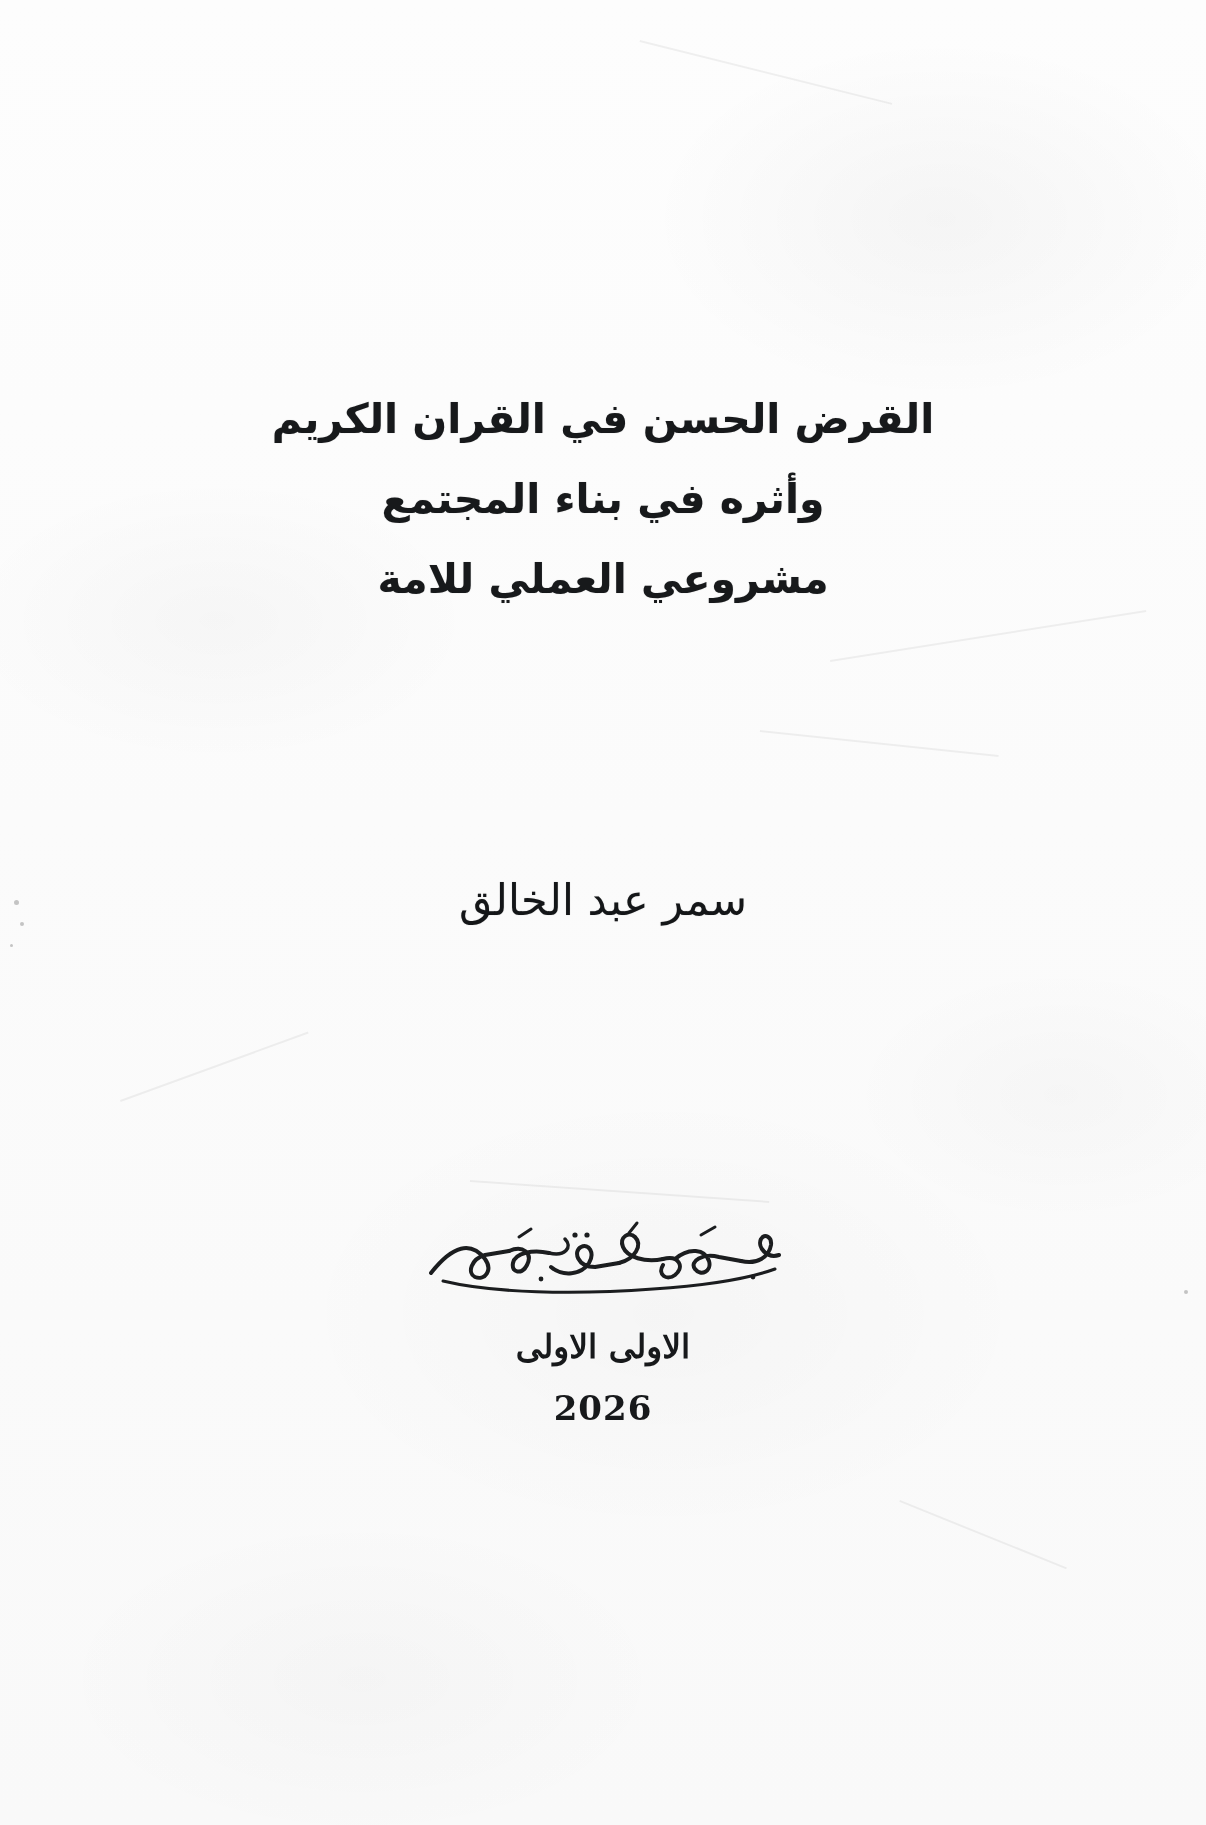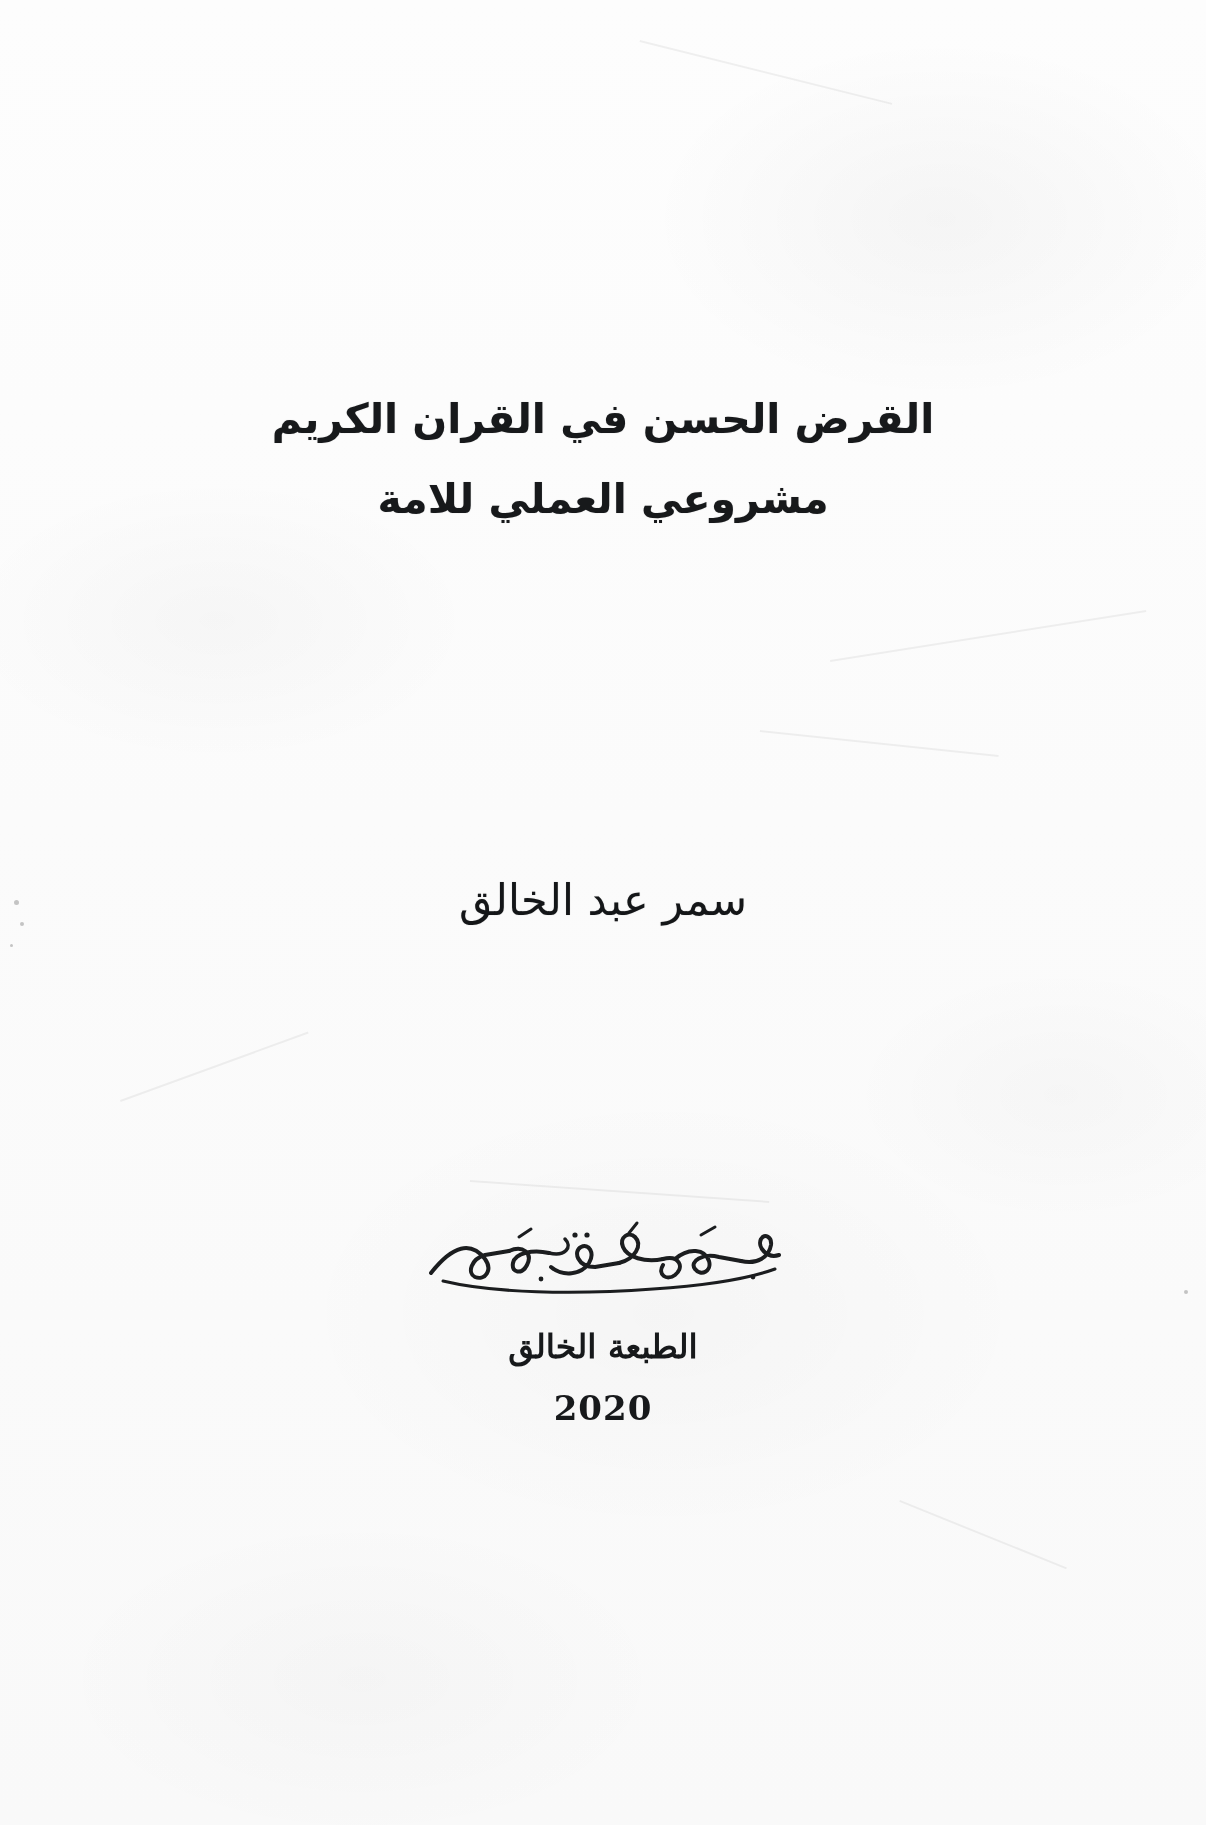--- a/index.html
+++ b/index.html
@@ -137,20 +137,21 @@
   <div class="speck" style="left:14px; top:900px; width:5px; height:5px;"></div>
   <div class="speck" style="left:20px; top:922px; width:4px; height:4px;"></div>
   <div class="speck" style="left:10px; top:944px; width:3px; height:3px;"></div>
   <div class="speck" style="left:1184px; top:1290px; width:4px; height:4px;"></div>
 </div>
 
 <div class="content">
 
   <div class="title-block">
     <div class="title-line">القرض الحسن في القران الكريم</div>
+    <div class="title-line">وأثره في بناء المجتمع</div>
     <div class="title-line">مشروعي العملي للامة</div>
   </div>
 
   <div class="author-block">
     <div class="author-name">سمر عبد الخالق</div>
   </div>
 
   <div class="footer-block">
     <div class="publisher-logo">
       <svg viewBox="0 0 360 86" width="360" height="86" aria-hidden="true">
@@ -167,17 +168,17 @@
           <path d="M20 66 C 70 78, 150 80, 230 74 C 290 70, 330 62, 352 54" stroke-width="3"></path>
           <path d="M96 22 L 108 14" stroke-width="3"></path>
           <path d="M278 20 L 292 12" stroke-width="3"></path>
           <circle cx="152" cy="20" r="2.6" fill="#1b1d1f" stroke="none"></circle>
           <circle cx="164" cy="20" r="2.6" fill="#1b1d1f" stroke="none"></circle>
           <circle cx="118" cy="64" r="2.4" fill="#1b1d1f" stroke="none"></circle>
           <circle cx="330" cy="62" r="2.4" fill="#1b1d1f" stroke="none"></circle>
         </g>
       </svg>
     </div>
-    <div class="edition">الطبعة الخالق</div>
-    <div class="year">2020</div>
+    <div class="edition">الاولى الاولى</div>
+    <div class="year">2026</div>
   </div>
 
 </div>
 
 </body></html>

